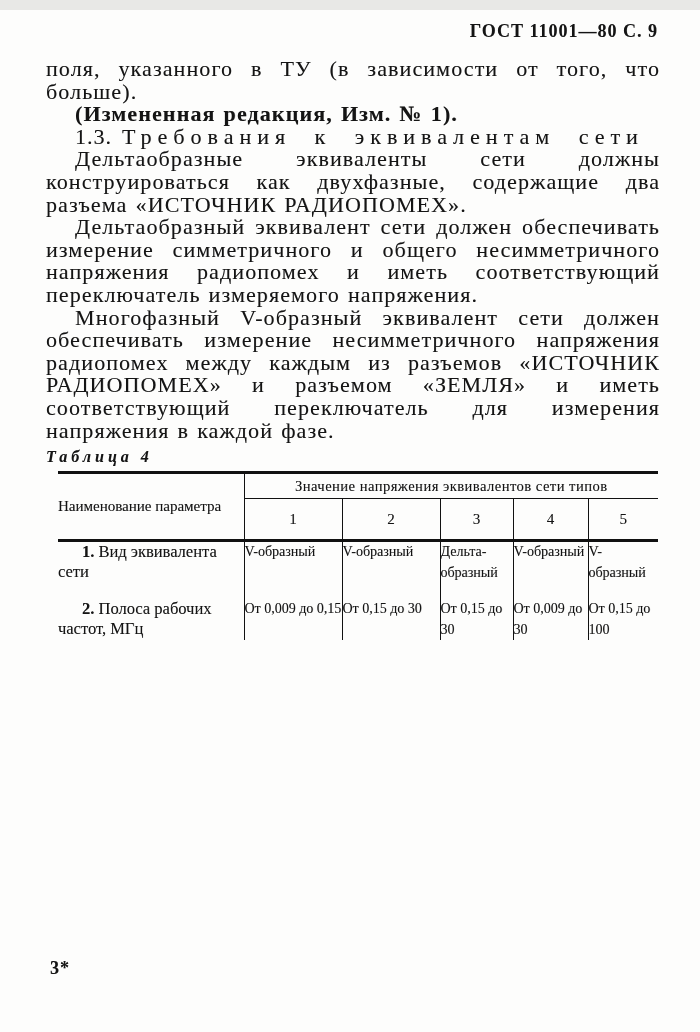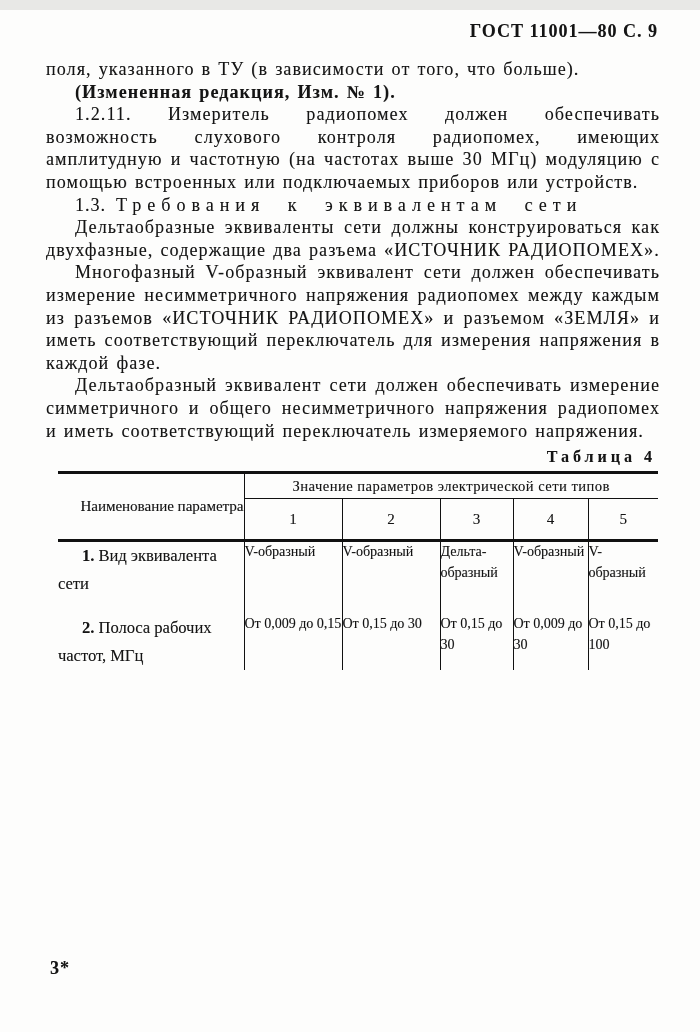--- a/index.html
+++ b/index.html
@@ -25,58 +25,58 @@
     text-align: right;
     font-weight: bold;
     font-size: 18px;
     line-height: 22px;
     letter-spacing: 1px;
     margin-bottom: 16px;
     padding-right: 2px;
   }
   .bodytext p {
     margin: 0;
-    font-size: 18px;
+    font-size: 22px;
     line-height: 22.6px;
     letter-spacing: 1.1px;
     word-spacing: 1.5px;
     text-align: justify;
   }
   .bodytext p.indent { text-indent: 29px; }
   .bodytext p.bold { font-weight: bold; }
   .section-heading {
     margin: 0;
     font-size: 19px;
     line-height: 22.6px;
     text-indent: 29px;
     white-space: nowrap;
   }
   .section-heading .sec-num { letter-spacing: 1px; margin-right: 10px; }
   .section-heading .sec-title { letter-spacing: 6px; word-spacing: 12px; }
   .table-label {
-    text-align: right;
     font-size: 16px;
     letter-spacing: 4px;
     margin: 6px 4px 5px 0;
     font-weight: bold;
+    font-style: italic;
   }
   table.gost {
     width: 600px;
     margin-left: 12px;
     border-collapse: collapse;
     table-layout: fixed;
     border-top: 3px solid #111;
   }
   table.gost td, table.gost th {
     font-weight: normal;
     vertical-align: top;
     padding: 0;
   }
   .th-name {
-    text-align: right;
+    text-align: left;
     vertical-align: middle !important;
     font-size: 15px;
     line-height: 19px;
     border-right: 1.5px solid #111;
     border-bottom: 3px solid #111;
   }
   .th-span {
     text-align: center;
     font-size: 14.5px;
     letter-spacing: 0.5px;
@@ -90,21 +90,21 @@
     border-bottom: 3px solid #111;
   }
   .th-num + .th-num { border-left: 1.5px solid #111; }
   td.cell {
     font-size: 14px;
     line-height: 20.5px;
     padding: 7px 4px 0 7px;
   }
   td.name-cell {
     font-size: 16.5px;
-    line-height: 28px;
+    line-height: 20px;
     padding: 7px 6px 0 1px;
     border-right: 1.5px solid #111;
   }
   td.name-cell .row-num { font-weight: bold; }
   td.name-cell .row-text { }
   td.cell + td.cell { border-left: 1.5px solid #111; }
   tr.row-gap td { padding-bottom: 16px; }
   td.name-cell p { margin: 0; text-indent: 24px; }
   .footer-mark {
     position: absolute;
@@ -119,42 +119,41 @@
 <body>
 
 <div class="page">
   <div class="inner">
 
     <div class="doc-header">ГОСТ 11001—80 С. 9</div>
 
     <div class="bodytext">
       <p>поля, указанного в ТУ (в зависимости от того, что больше).</p>
       <p class="indent bold">(Измененная редакция, Изм. № 1).</p>
-      <p class="indent">1.2.11. Измеритель радиопомех должен обеспечивать возможность слухового контроля радиопомех, имеющих амплитудную и частотную (на частотах выше 30 МГц) модуляцию с помощью встроенных или подключаемых приборов или устройств.</p>
       <p class="section-heading"><span class="sec-num">1.3.</span><span class="sec-title">Требования к эквивалентам сети</span></p>
       <p class="indent">Дельтаобразные эквиваленты сети должны конструироваться как двухфазные, содержащие два разъема «ИСТОЧНИК РАДИОПОМЕХ».</p>
+      <p class="indent">Дельтаобразный эквивалент сети должен обеспечивать измерение симметричного и общего несимметричного напряжения радиопомех и иметь соответствующий переключатель измеряемого напряжения.</p>
       <p class="indent">Многофазный V-образный эквивалент сети должен обеспечивать измерение несимметричного напряжения радиопомех между каждым из разъемов «ИСТОЧНИК РАДИОПОМЕХ» и разъемом «ЗЕМЛЯ» и иметь соответствующий переключатель для измерения напряжения в каждой фазе.</p>
-      <p class="indent">Дельтаобразный эквивалент сети должен обеспечивать измерение симметричного и общего несимметричного напряжения радиопомех и иметь соответствующий переключатель измеряемого напряжения.</p>
     </div>
 
     <div class="table-label">Таблица 4</div>
 
     <table class="gost">
       <colgroup>
         <col style="width:186px">
         <col style="width:98px">
         <col style="width:98px">
         <col style="width:73px">
         <col style="width:75px">
         <col style="width:70px">
       </colgroup>
       <thead>
         <tr>
           <th class="th-name" rowspan="2">Наименование параметра</th>
-          <th class="th-span" colspan="5">Значение параметров электрической сети типов</th>
+          <th class="th-span" colspan="5">Значение напряжения эквивалентов сети типов</th>
         </tr>
         <tr>
           <th class="th-num">1</th>
           <th class="th-num">2</th>
           <th class="th-num">3</th>
           <th class="th-num">4</th>
           <th class="th-num">5</th>
         </tr>
       </thead>
       <tbody>

